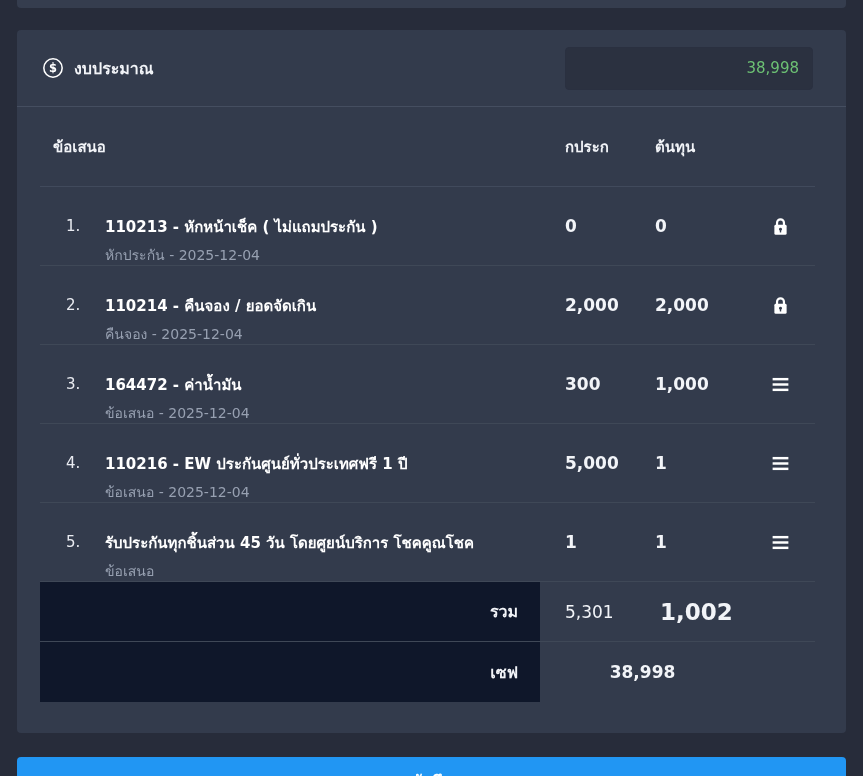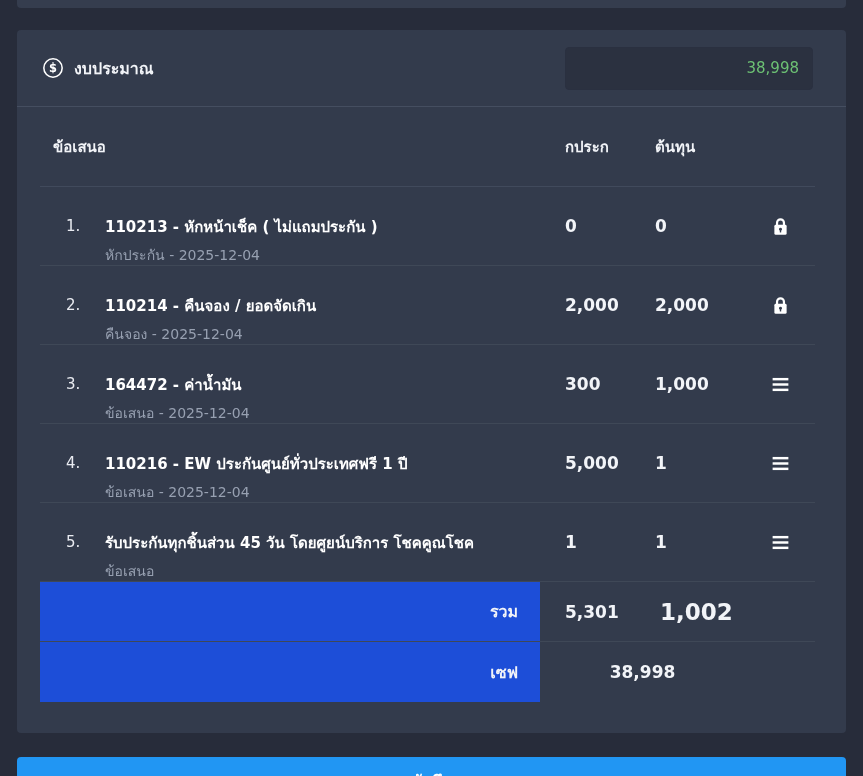--- a/index.html
+++ b/index.html
@@ -61,25 +61,25 @@
   .row-sub    { font-size:14px; color:#97a0b1; }
   .cell-price { width:95px; padding-left:20px; font-weight:700; font-size:17px; }
   .cell-cost  { width:105px; padding-left:15px; font-weight:700; font-size:17px; }
   .cell-action{ width:70px; display:flex; justify-content:center; }
   .row-icon   { width:21px; height:21px; cursor:pointer; display:block; }
 
   
   .total-row { display:flex; align-items:stretch; height:60px; border-bottom:1px solid #3f4857; }
   .total-row:last-child { border-bottom:none; }
   .total-label {
-    width:500px; background:#1d4ed8;
+    width:500px; background:#0f172a;
     display:flex; align-items:center; justify-content:flex-end;
     padding-right:22px; font-weight:700; font-size:16px;
   }
-  .total-price { width:100px; padding-left:25px; display:flex; align-items:center; font-weight:700; font-size:17px; }
+  .total-price { width:100px; padding-left:25px; display:flex; align-items:center; font-weight:400; font-size:17px; }
   .total-cost  { width:105px; padding-left:20px; display:flex; align-items:center; font-weight:700; font-size:23px; }
   .total-combined { flex:1; display:flex; align-items:center; justify-content:center; font-weight:700; font-size:17px; }
   .total-spacer { width:70px; }
 
   
   .save-button {
     position:absolute; left:17px; right:17px; top:757px; height:48px;
     background:#2196f3; border:none; border-radius:4px;
     color:#ffffff; font-weight:700; font-size:15px;
     font-family:"DejaVu Sans","Liberation Sans",sans-serif;

